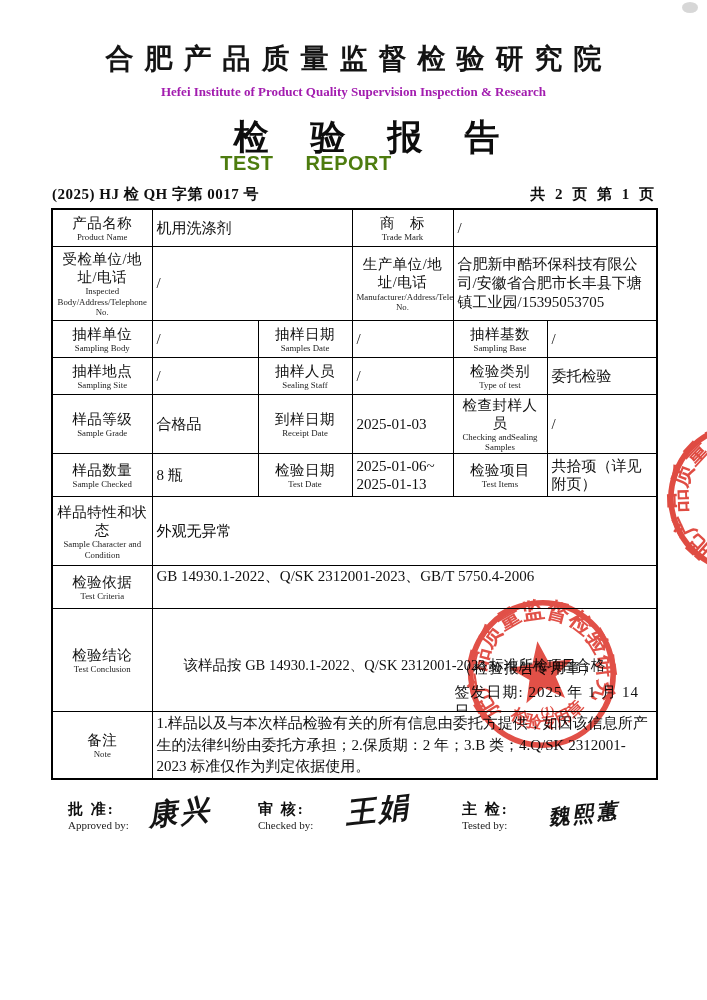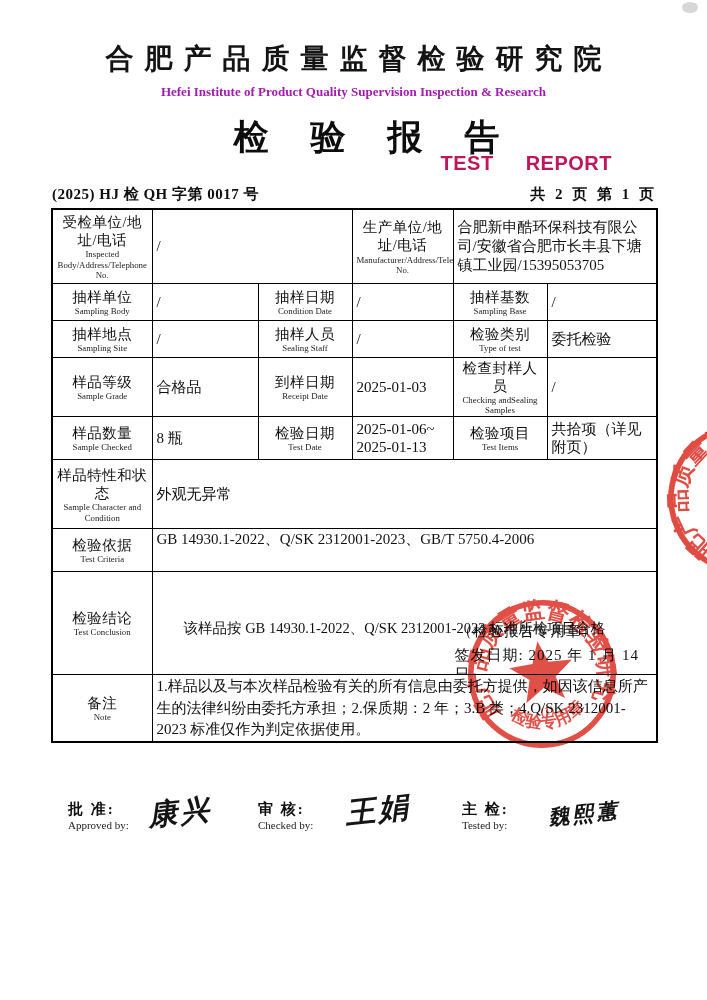--- a/index.html
+++ b/index.html
@@ -19,24 +19,24 @@
   .institute-en{
     top:84px;left:0;width:707px;text-align:center;
     font-size:13px;font-weight:600;color:#a21caf;
   }
   .report-title-zh{
     top:114px;left:13px;width:707px;text-align:center;
     font-size:35px;font-weight:bold;letter-spacing:42px;text-indent:42px;
     color:#0d0d0d;
   }
   .report-title-en{
-    top:152px;left:0;width:612px;text-align:right;
+    top:152px;left:0;width:612px;text-align:center;
     font-family:"Liberation Sans","DejaVu Sans",sans-serif;
     font-size:20px;font-weight:bold;word-spacing:26px;letter-spacing:0.5px;
-    color:#be185d;
+    color:#4d7c0f;
   }
   .report-no{top:185px;left:52px;font-size:15px;font-weight:600;letter-spacing:0.5px;}
   .page-info{top:185px;right:50px;font-size:15px;font-weight:600;letter-spacing:3px;}
   .corner-speck{top:2px;left:682px;width:16px;height:11px;background:#c9c9c9;border-radius:50%;opacity:.75;}
   
   table.report{
     position:absolute;left:51px;top:208px;width:605px;
     border-collapse:collapse;table-layout:fixed;
     border:2px solid #000;
   }
@@ -81,41 +81,53 @@
 <table class="report">
   <colgroup>
     <col style="width:100px">
       <col style="width:106px">
       <col style="width:94px">
     <col style="width:101px">
       <col style="width:94px">
       <col style="width:110px">
   </colgroup>
   <tbody>
+      <tr class="h1">
+    <td class="lab">
+      <span class="zh">产品名称</span>
+      <span class="en">Product Name</span>
+    </td>
+    <td class="val" colspan="2">机用洗涤剂</td>
+    <td class="lab">
+      <span class="zh">商　标</span>
+      <span class="en">Trade Mark</span>
+    </td>
+    <td class="val" colspan="2">/</td>
+  </tr>
   <tr class="h3">
     <td class="lab">
       <span class="zh">受检单位/地址/电话</span>
       <span class="en">Inspected Body/Address/Telephone No.</span>
     </td>
     <td class="val" colspan="2">/</td>
     <td class="lab">
       <span class="zh">生产单位/地址/电话</span>
       <span class="en">Manufacturer/Address/Telephone No.</span>
     </td>
     <td class="val" colspan="2">合肥新申酷环保科技有限公司/安徽省合肥市长丰县下塘镇工业园/15395053705</td>
   </tr>
   <tr class="h5">
     <td class="lab">
       <span class="zh">抽样单位</span>
       <span class="en">Sampling Body</span>
     </td>
     <td class="val">/</td>
     <td class="lab">
       <span class="zh">抽样日期</span>
-      <span class="en">Condition Date</span>
+      <span class="en">Samples Date</span>
     </td>
     <td class="val">/</td>
     <td class="lab">
       <span class="zh">抽样基数</span>
       <span class="en">Sampling Base</span>
     </td>
     <td class="val">/</td>
   </tr>
   <tr class="h6">
     <td class="lab">

